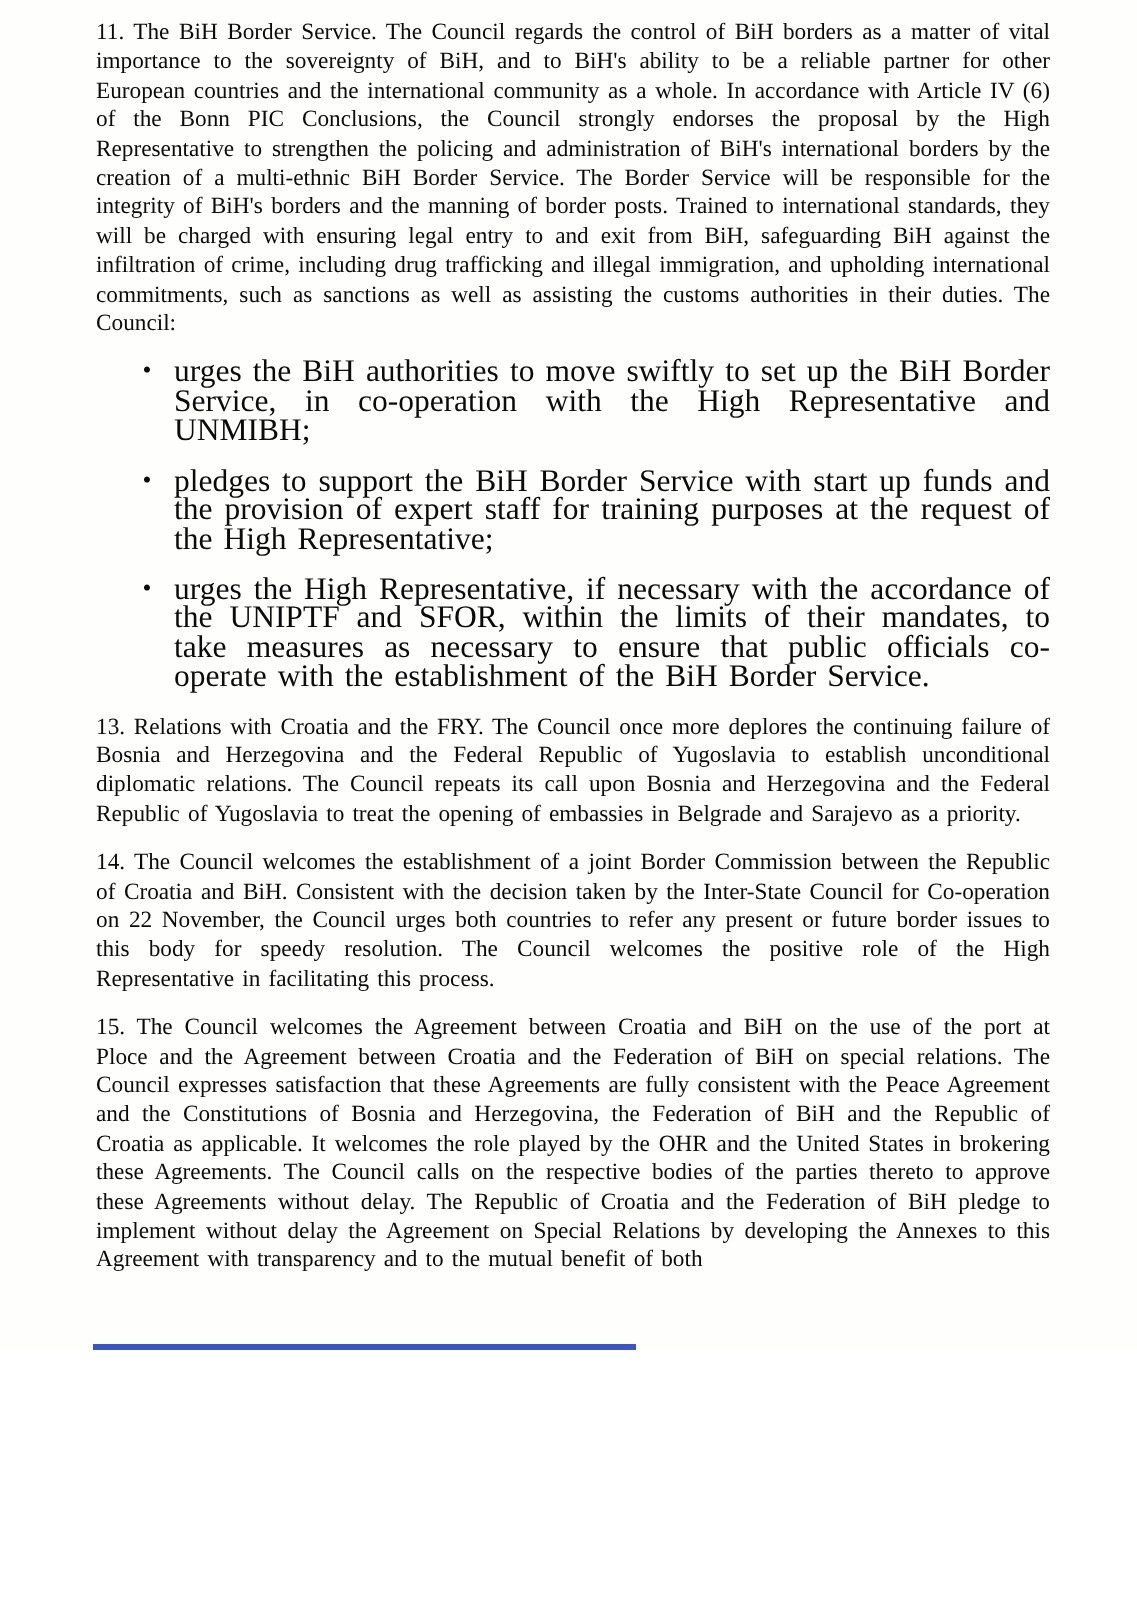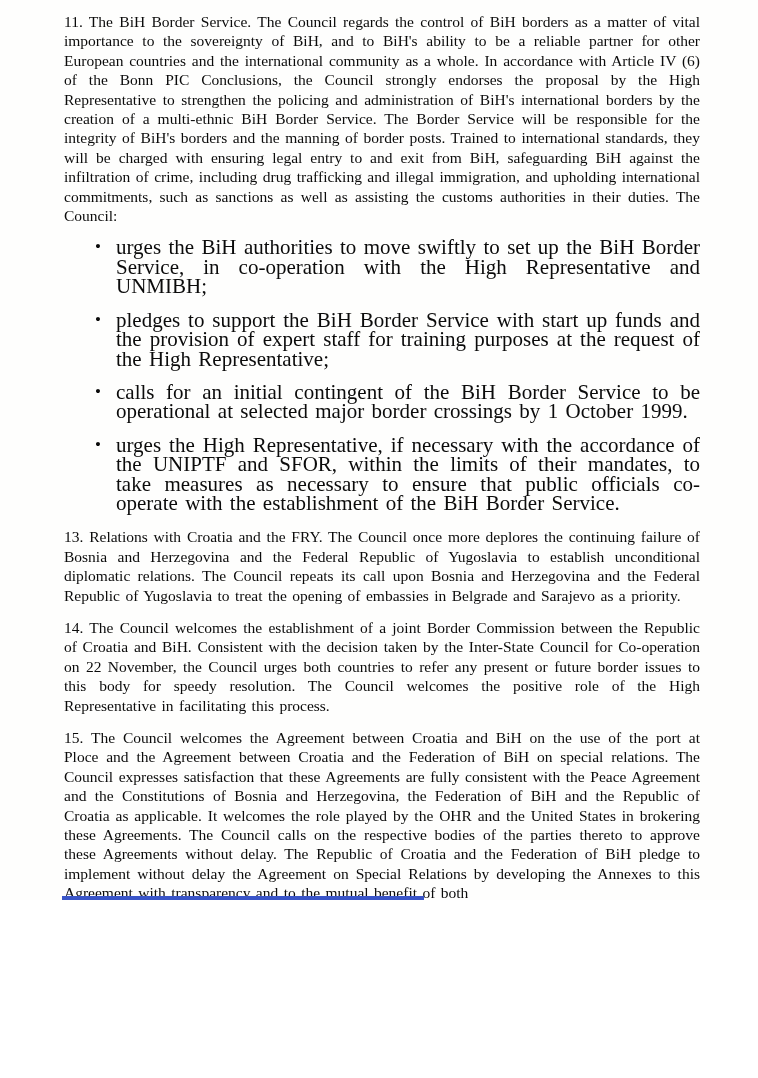--- a/index.html
+++ b/index.html
@@ -70,21 +70,20 @@
 <body>
 
 <div class="page">
   <div class="content">
 
     <p class="para">11. The BiH Border Service. The Council regards the control of BiH borders as a matter of vital importance to the sovereignty of BiH, and to BiH's ability to be a reliable partner for other European countries and the international community as a whole. In accordance with Article IV (6) of the Bonn PIC Conclusions, the Council strongly endorses the proposal by the High Representative to strengthen the policing and administration of BiH's international borders by the creation of a multi-ethnic BiH Border Service. The Border Service will be responsible for the integrity of BiH's borders and the manning of border posts. Trained to international standards, they will be charged with ensuring legal entry to and exit from BiH, safeguarding BiH against the infiltration of crime, including drug trafficking and illegal immigration, and upholding international commitments, such as sanctions as well as assisting the customs authorities in their duties. The Council:</p>
 
     <ul class="bullets">
       <li>urges the BiH authorities to move swiftly to set up the BiH Border Service, in co-operation with the High Representative and UNMIBH;</li>
       <li>pledges to support the BiH Border Service with start up funds and the provision of expert staff for training purposes at the request of the High Representative;</li>
-      <li>calls for an initial contingent of the BiH Border Service to be operational at selected major border crossings by 1 October 1999.</li>
     </ul>
 
 
     <ul class="bullets">
       <li>urges the High Representative, if necessary with the accordance of the UNIPTF and SFOR, within the limits of their mandates, to take measures as necessary to ensure that public officials co-operate with the establishment of the BiH Border Service.</li>
     </ul>
 
     <p class="para">13. Relations with Croatia and the FRY. The Council once more deplores the continuing failure of Bosnia and Herzegovina and the Federal Republic of Yugoslavia to establish unconditional diplomatic relations. The Council repeats its call upon Bosnia and Herzegovina and the Federal Republic of Yugoslavia to treat the opening of embassies in Belgrade and Sarajevo as a priority.</p>
 
     <p class="para">14. The Council welcomes the establishment of a joint Border Commission between the Republic of Croatia and BiH. Consistent with the decision taken by the Inter-State Council for Co-operation on 22 November, the Council urges both countries to refer any present or future border issues to this body for speedy resolution. The Council welcomes the positive role of the High Representative in facilitating this process.</p>

